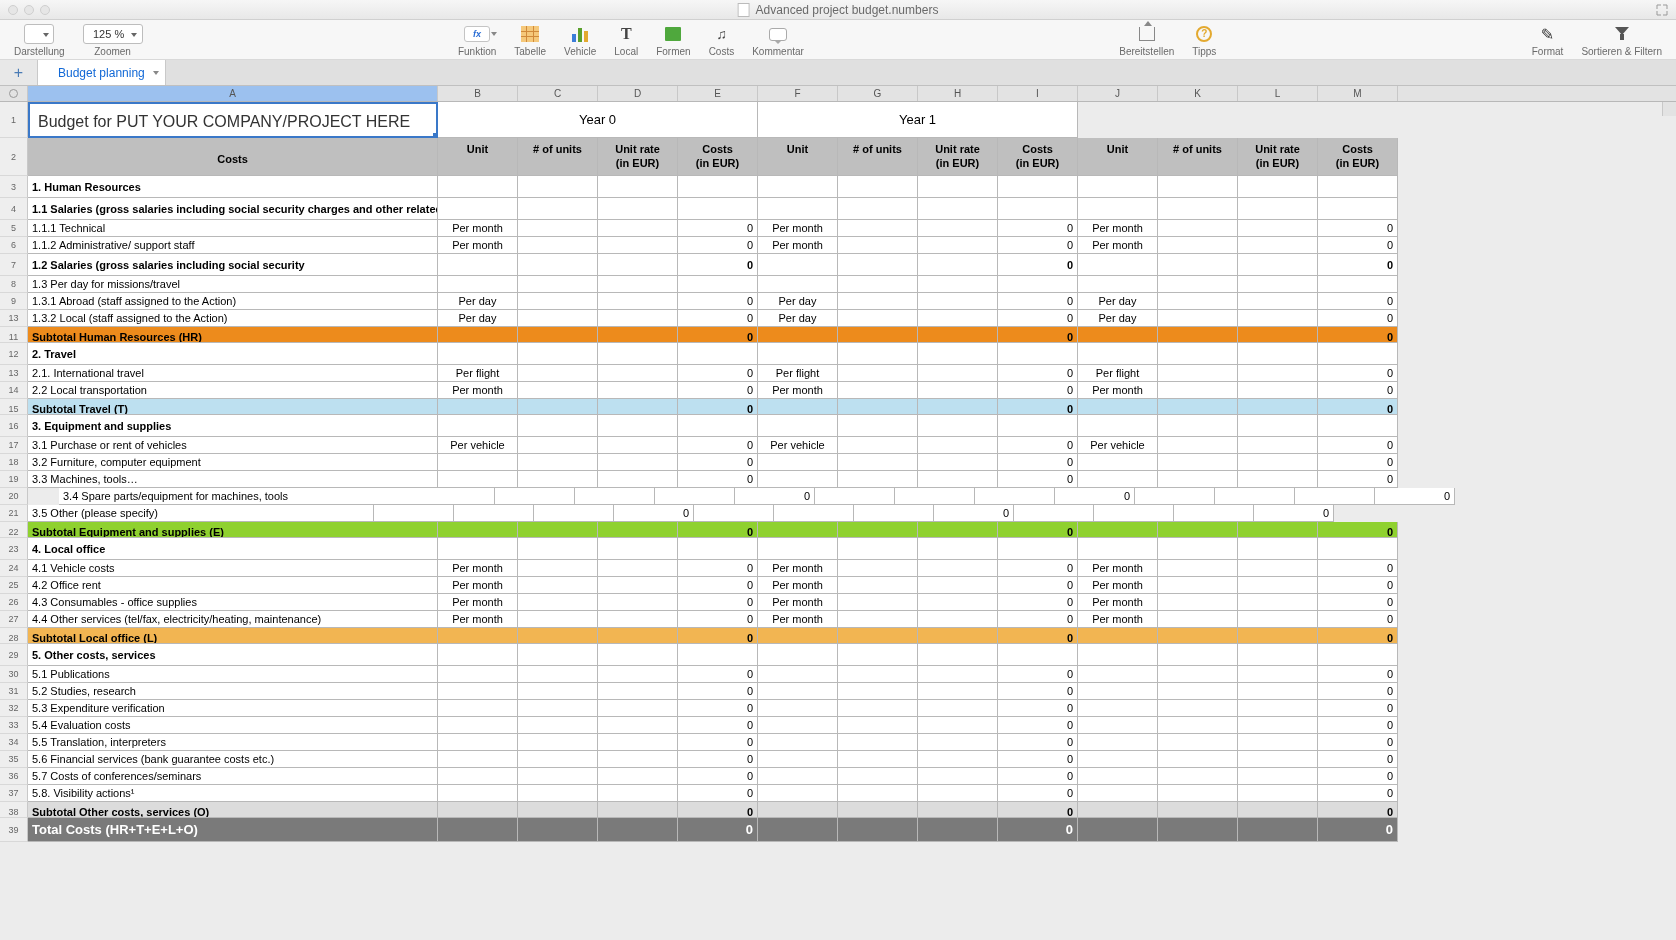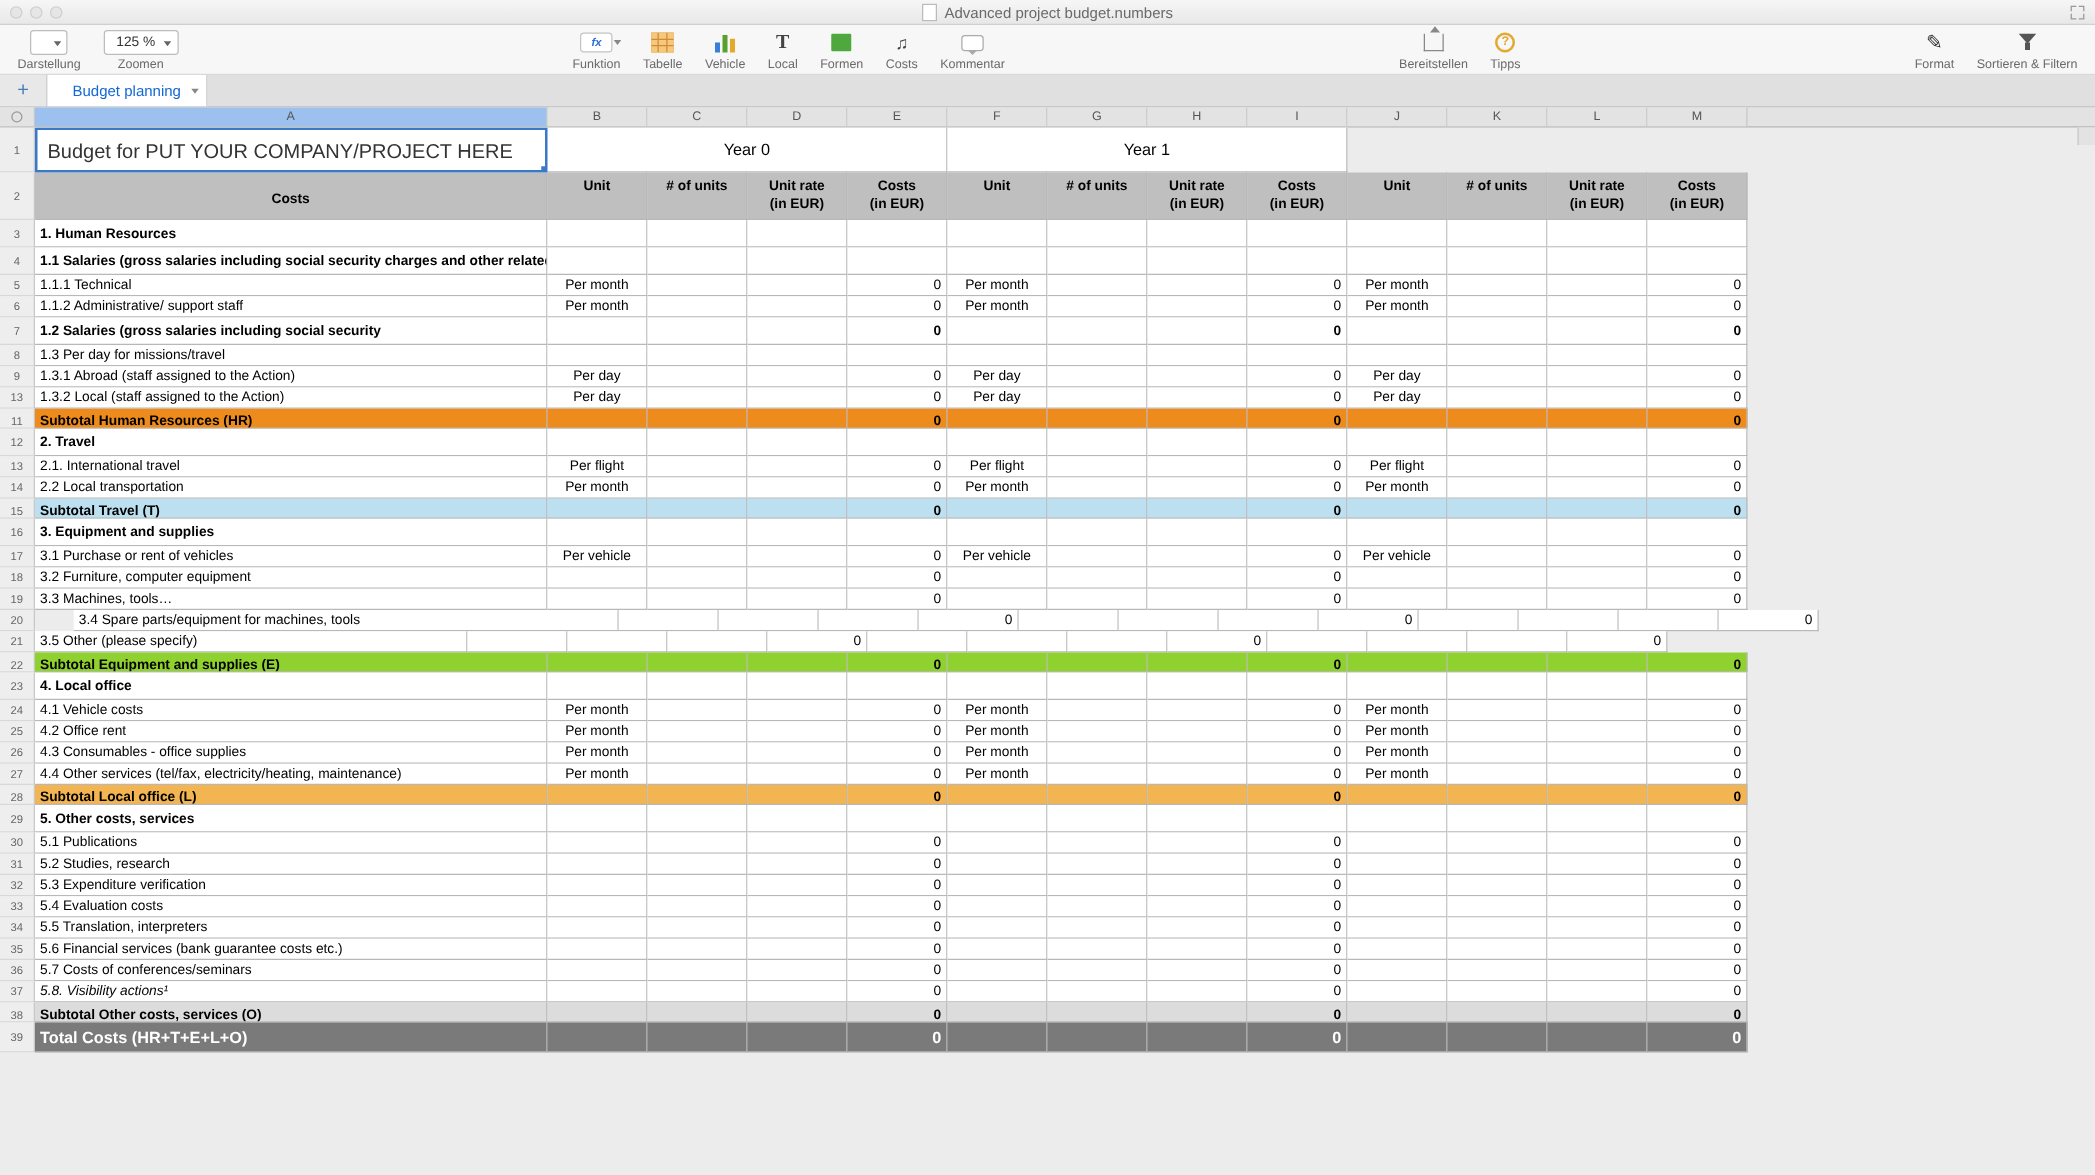--- a/index.html
+++ b/index.html
@@ -791,21 +791,21 @@
       <div class="cell" style="width: 80px;"></div>
       <div class="cell" style="width: 80px;"></div>
       <div class="cell right " style="width: 80px;">0</div>
       <div class="cell center " style="width: 80px;"></div>
       <div class="cell" style="width: 80px;"></div>
       <div class="cell" style="width: 80px;"></div>
       <div class="cell right " style="width: 80px;">0</div>
     </div>
     <div class="gridrow">
       <div class="rownum">37</div>
-      <div class="cell" style="width: 410px; font-style: italic;">5.8. Visibility actions¹</div>
+      <div class="cell" style="width: 410px;">5.8. Visibility actions¹</div>
       <div class="cell center " style="width: 80px;"></div>
       <div class="cell" style="width: 80px;"></div>
       <div class="cell" style="width: 80px;"></div>
       <div class="cell right " style="width: 80px;">0</div>
       <div class="cell center " style="width: 80px;"></div>
       <div class="cell" style="width: 80px;"></div>
       <div class="cell" style="width: 80px;"></div>
       <div class="cell right " style="width: 80px;">0</div>
       <div class="cell center " style="width: 80px;"></div>
       <div class="cell" style="width: 80px;"></div>

